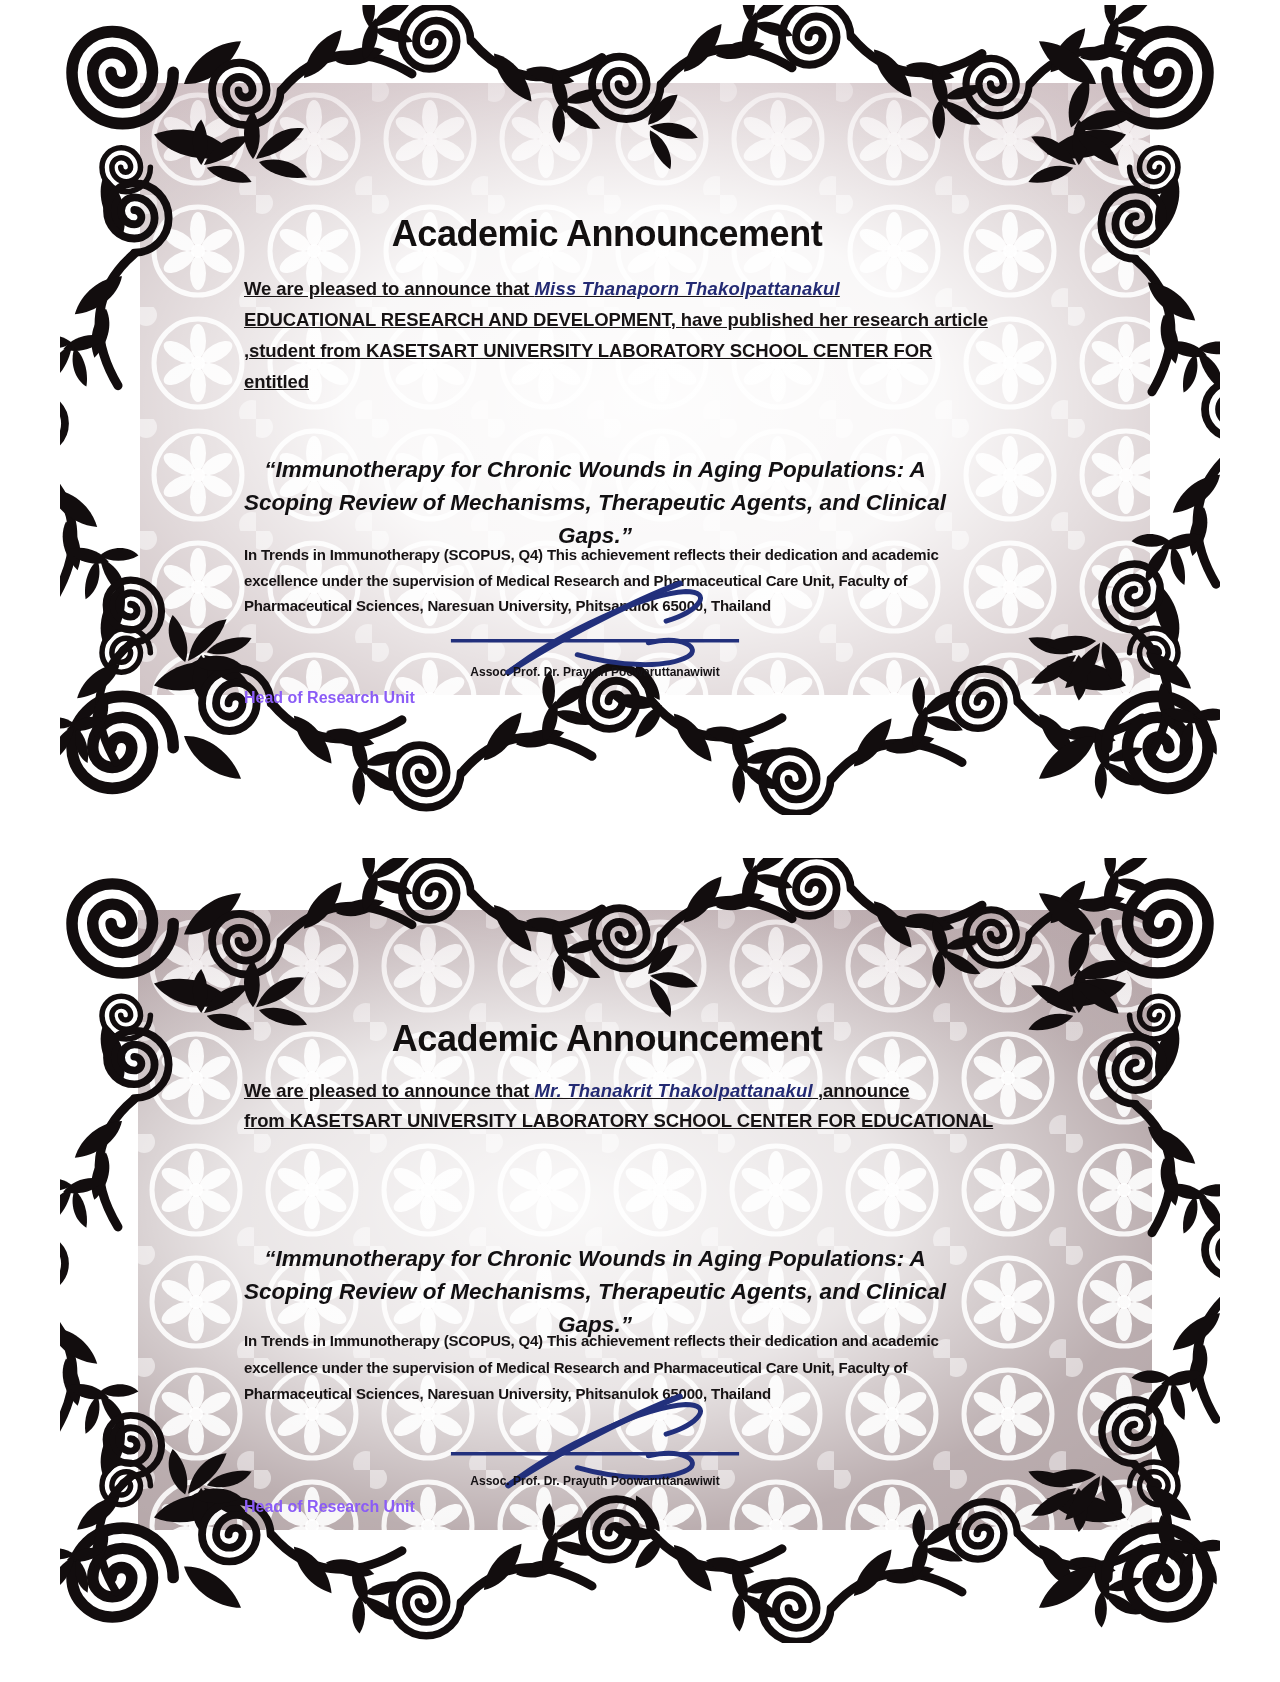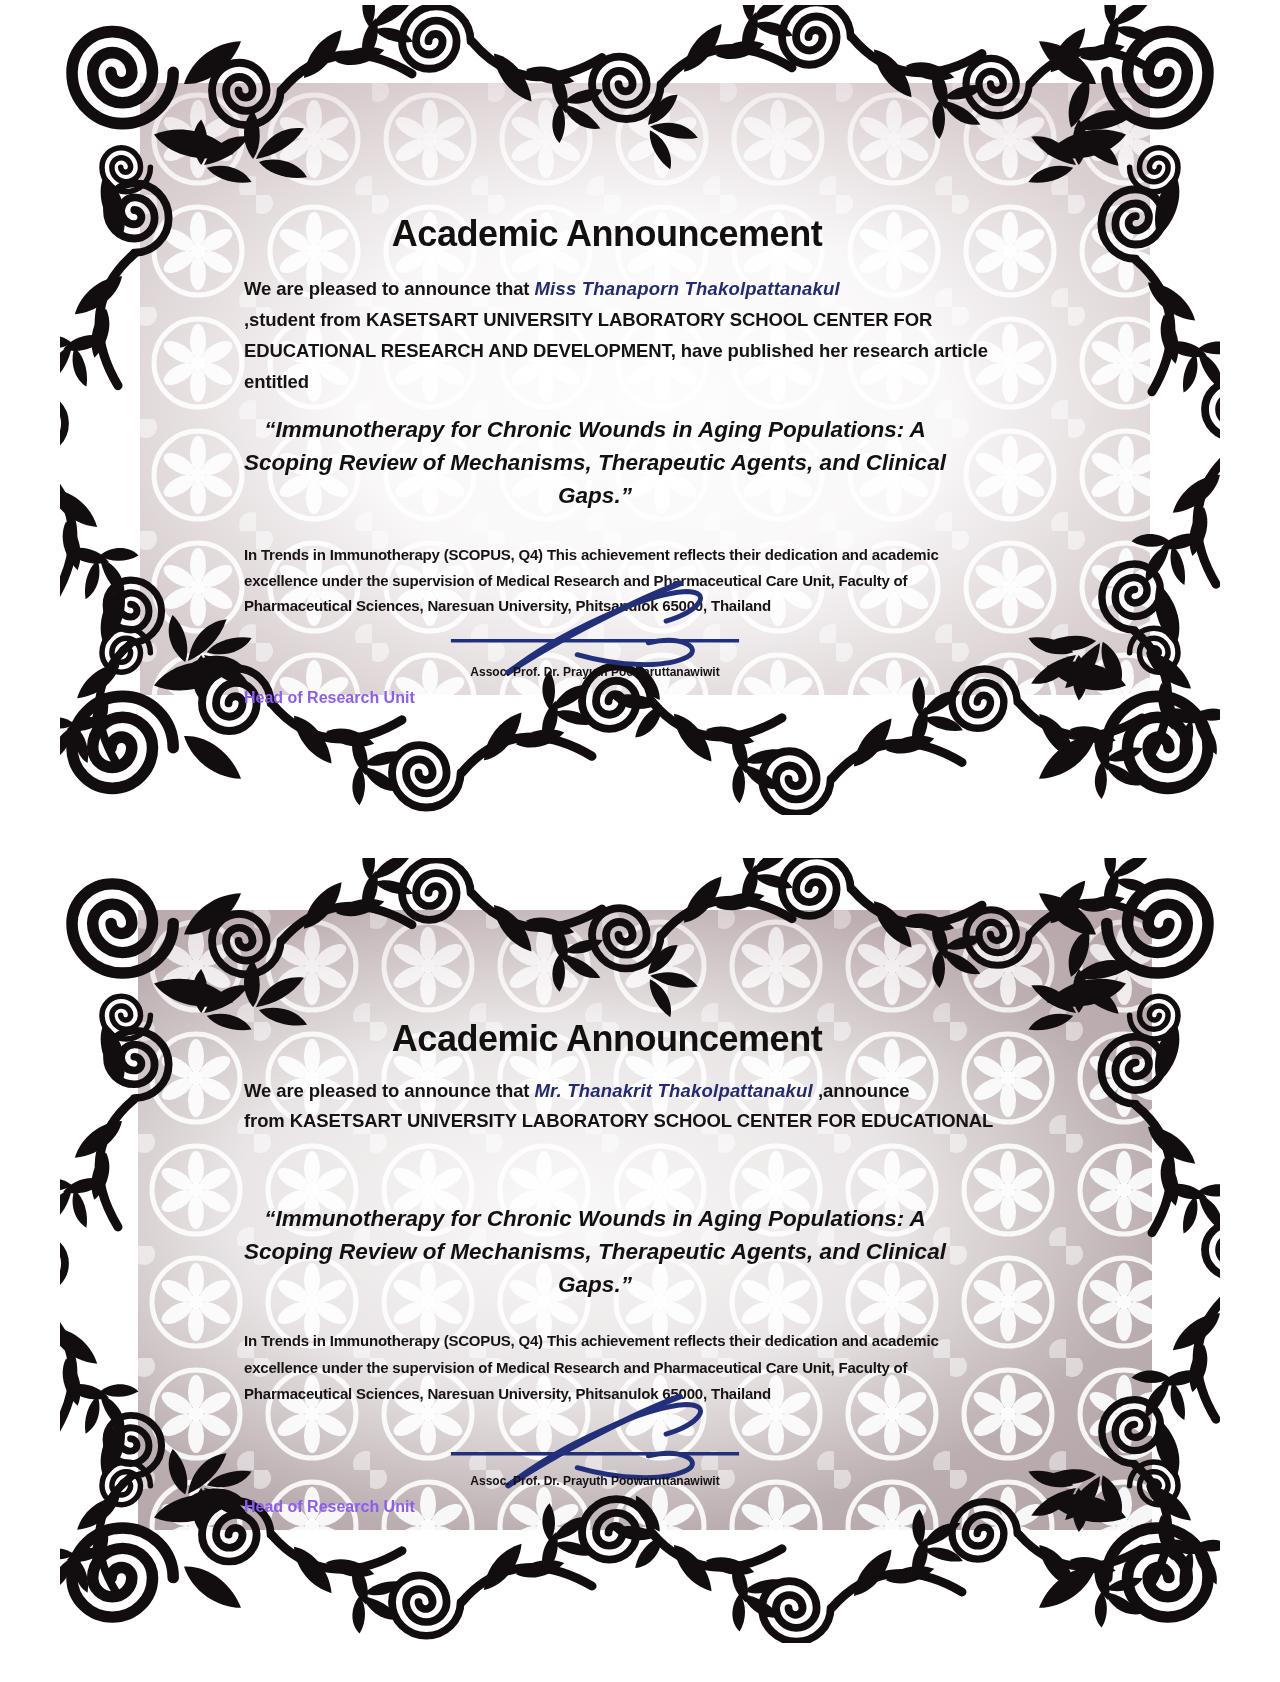--- a/index.html
+++ b/index.html
@@ -33,25 +33,25 @@
   .content{position:absolute;inset:0;z-index:3;}
   .ctitle{position:absolute;left:184px;width:702px;text-align:center;
     font-size:36px;font-weight:700;letter-spacing:-0.5px;color:#131010;margin:12px;}
   .cert1 .ctitle{top:196px;}
   .cert2 .ctitle{top:148px;}
 
   .intro{position:absolute;left:184px;width:760px;font-size:18.5px;font-weight:700;
     line-height:31px;letter-spacing:-0.1px;}
   .cert1 .intro{top:268px;}
   .cert2 .intro{top:218px;line-height:30px;}
-  .iline{white-space:nowrap;}
+  .iline{white-space:nowrap;text-decoration:underline;}
   .student-name{color:var(--student-name,#232a73);font-style:italic;letter-spacing:0.2px;}
 
   .article{position:absolute;left:152px;width:766px;text-align:center;
-    font-size:22.5px;font-weight:700;font-style:italic;line-height:33px;color:#121012;}
+    font-size:22.5px;font-weight:700;font-style:italic;line-height:33px;color:#121012;margin-top:40px;}
   .cert1 .article{top:408px;}
   .cert2 .article{top:344px;}
 
   .journal{position:absolute;left:184px;width:780px;font-size:15px;font-weight:700;
     line-height:25.5px;letter-spacing:-0.2px;}
   .cert1 .journal{top:537px;}
   .cert2 .journal{top:470px;line-height:26.5px;}
   .jline{white-space:nowrap;}
 
   .sigwrap{position:absolute;left:184px;width:702px;text-align:center;}
@@ -153,22 +153,22 @@
     <rect width="1010" height="612" fill="url(#lacepat)"></rect>
   </svg>
   <div class="wash"></div>
   <svg class="border" viewBox="0 0 1160 800" preserveAspectRatio="none">
     <use href="#borderset"></use>
   </svg>
   <div class="content">
     <h1 class="ctitle">Academic Announcement</h1>
     <div class="intro">
       <div class="iline"><span>We are pleased to announce that </span><span class="student-name">Miss Thanaporn Thakolpattanakul</span><span></span></div>
+      <div class="iline">EDUCATIONAL RESEARCH AND DEVELOPMENT, have published her research article</div>
       <div class="iline">,student from KASETSART UNIVERSITY LABORATORY SCHOOL CENTER FOR</div>
-      <div class="iline">EDUCATIONAL RESEARCH AND DEVELOPMENT, have published her research article</div>
       <div class="iline">entitled</div>
     </div>
     <div class="article">
       <div>“Immunotherapy for Chronic Wounds in Aging Populations: A</div>
       <div>Scoping Review of Mechanisms, Therapeutic Agents, and Clinical</div>
       <div>Gaps.”</div>
     </div>
     <div class="journal">
       <div class="jline">In Trends in Immunotherapy (SCOPUS, Q4) This achievement reflects their dedication and academic</div>
       <div class="jline">excellence under the supervision of Medical Research and Pharmaceutical Care Unit, Faculty of</div>

